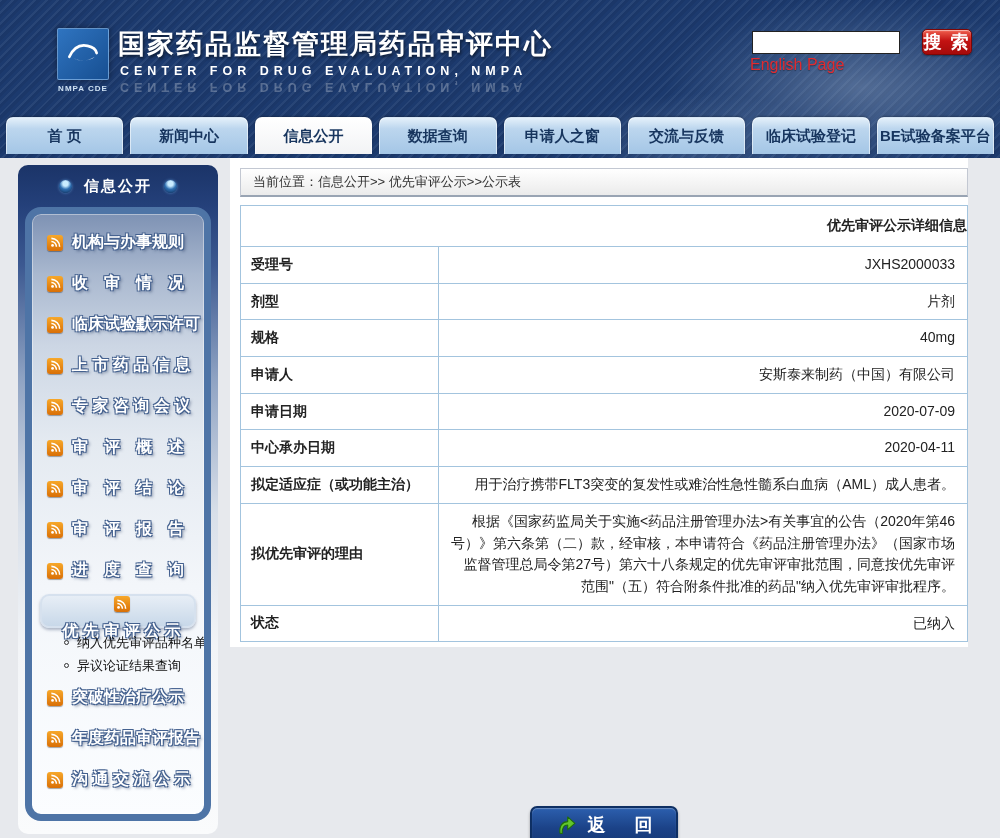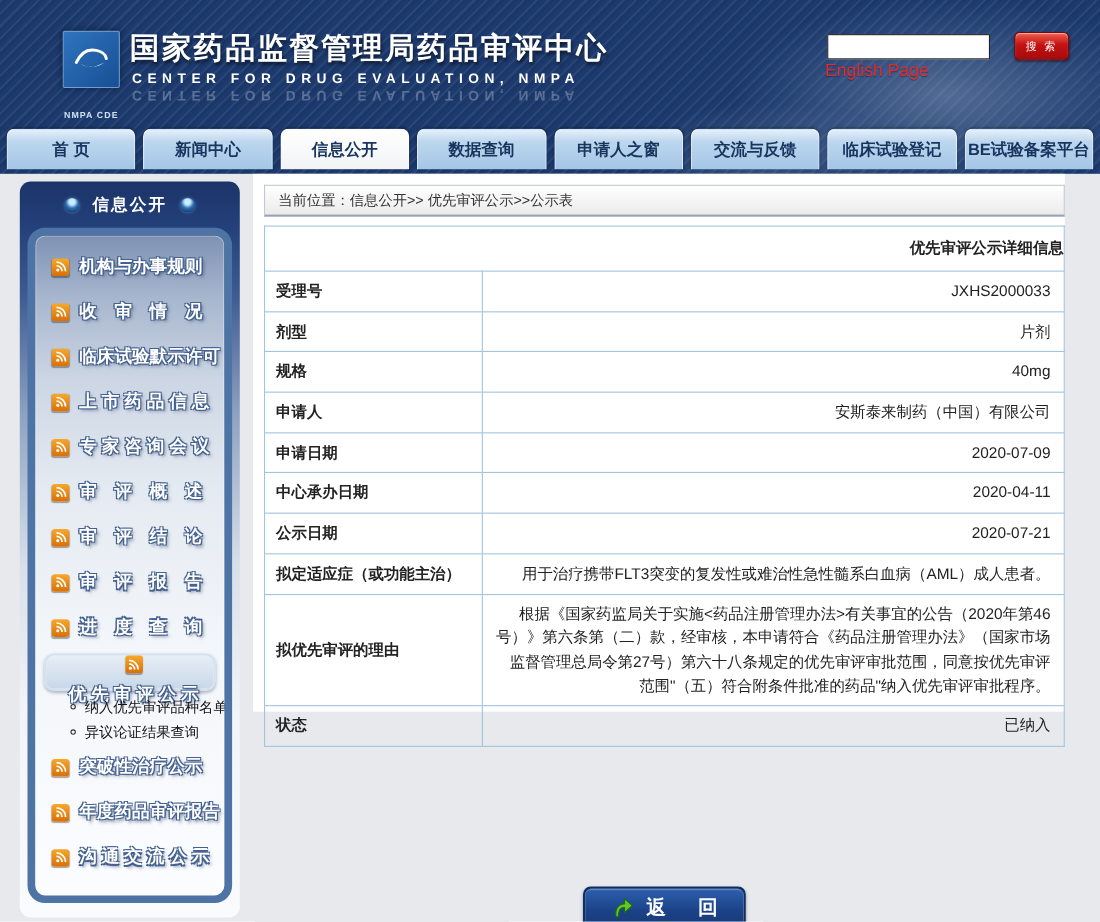--- a/index.html
+++ b/index.html
@@ -11,30 +11,30 @@
     background:#1c3a6e;
     background-image:
       radial-gradient(ellipse 260px 120px at 86% 55%, rgba(170,190,215,.38), rgba(120,150,190,.12) 55%, transparent 75%),
       radial-gradient(ellipse 180px 70px at 70% 90%, rgba(150,175,205,.25), transparent 70%),
       repeating-linear-gradient(135deg, rgba(255,255,255,.055) 0 2px, rgba(0,0,0,.05) 2px 5px, transparent 5px 8px);
   }
   .logo { position:absolute; left:54px; top:28px; width:58px; text-align:center; cursor:pointer; }
   .logo-sq { width:52px; height:52px; margin:0 auto; background:linear-gradient(135deg,#2f74c0,#174f92);
     border:1px solid rgba(160,200,240,.55); border-radius:2px; display:flex; align-items:center; justify-content:center;
     box-shadow:0 0 6px rgba(0,0,0,.4); }
-  .logo-cap { margin-top:20px; color:#cfe2f4; font-size:8px; letter-spacing:1px; font-weight:bold; }
+  .logo-cap { margin-top:4px; color:#cfe2f4; font-size:8px; letter-spacing:1px; font-weight:bold; }
   .h-title { position:absolute; left:118px; top:26px; color:#fff; font-size:27px; font-weight:bold; letter-spacing:2px;
     text-shadow:1px 2px 3px rgba(0,0,0,.55); white-space:nowrap; }
   .h-sub { position:absolute; left:120px; top:64px; color:#fff; font-size:12.5px; font-weight:bold; letter-spacing:5px; white-space:nowrap; }
   .h-sub-ref { position:absolute; left:120px; top:80px; color:#fff; font-size:12.5px; font-weight:bold; letter-spacing:5px;
     transform:scaleY(-1); opacity:.26; white-space:nowrap; }
   .search-input { position:absolute; left:752px; top:31px; width:148px; height:23px; border:1px solid #222;
     background:#fff; font-size:13px; padding:0 5px; outline:none; }
   .search-btn { position:absolute; left:922px; top:29px; width:50px; height:26px; border:1px solid #7d0606; border-radius:5px;
-    background:linear-gradient(#f0604e, #c31212 45%, #a50b0b); color:#fff; font-weight:normal; font-size:10px; letter-spacing:2px;
+    background:linear-gradient(#f0604e, #c31212 45%, #a50b0b); color:#fff; font-weight:bold; font-size:18px; letter-spacing:2px;
     cursor:pointer; box-shadow:inset 0 1px 1px rgba(255,255,255,.55), 0 1px 2px rgba(0,0,0,.4); }
   .eng-link { position:absolute; left:750px; top:56px; color:#e02b30; font-size:16px; cursor:pointer; text-shadow:0 1px 1px rgba(0,0,0,.35); }
 
   
   .tabs { position:absolute; left:6px; top:117px; width:988px; height:37px; display:flex; gap:7px;border-radius:10px; }
   .tab { flex:1; border-radius:7px 7px 0 0; background:linear-gradient(#e4f0fa, #bcd6ee 30%, #a4c6e6);
     border:1px solid rgba(255,255,255,.55); border-bottom:none; display:flex; align-items:center; justify-content:center;
     color:#17355e; font-size:15px; font-weight:bold; cursor:pointer; white-space:nowrap;
     box-shadow:0 -1px 2px rgba(0,0,0,.25); }
   .tab.active { background:linear-gradient(#ffffff, #f2f3f5); }
@@ -142,24 +142,20 @@
       </tr>
       <tr>
         <td class="th">申请日期</td>
         <td class="td">2020-07-09</td>
       </tr>
       <tr>
         <td class="th">中心承办日期</td>
         <td class="td">2020-04-11</td>
       </tr>
       <tr>
-        <td class="th">公示日期</td>
-        <td class="td">2020-07-21</td>
-      </tr>
-      <tr>
         <td class="th">拟定适应症（或功能主治）</td>
         <td class="td">用于治疗携带FLT3突变的复发性或难治性急性髓系白血病（AML）成人患者。</td>
       </tr>
       <tr>
         <td class="th">拟优先审评的理由</td>
         <td class="td">根据《国家药监局关于实施&lt;药品注册管理办法&gt;有关事宜的公告（2020年第46号）》第六条第（二）款，经审核，本申请符合《药品注册管理办法》（国家市场监督管理总局令第27号）第六十八条规定的优先审评审批范围，同意按优先审评范围"（五）符合附条件批准的药品"纳入优先审评审批程序。</td>
       </tr>
       <tr>
         <td class="th">状态</td>
         <td class="td">已纳入</td>

